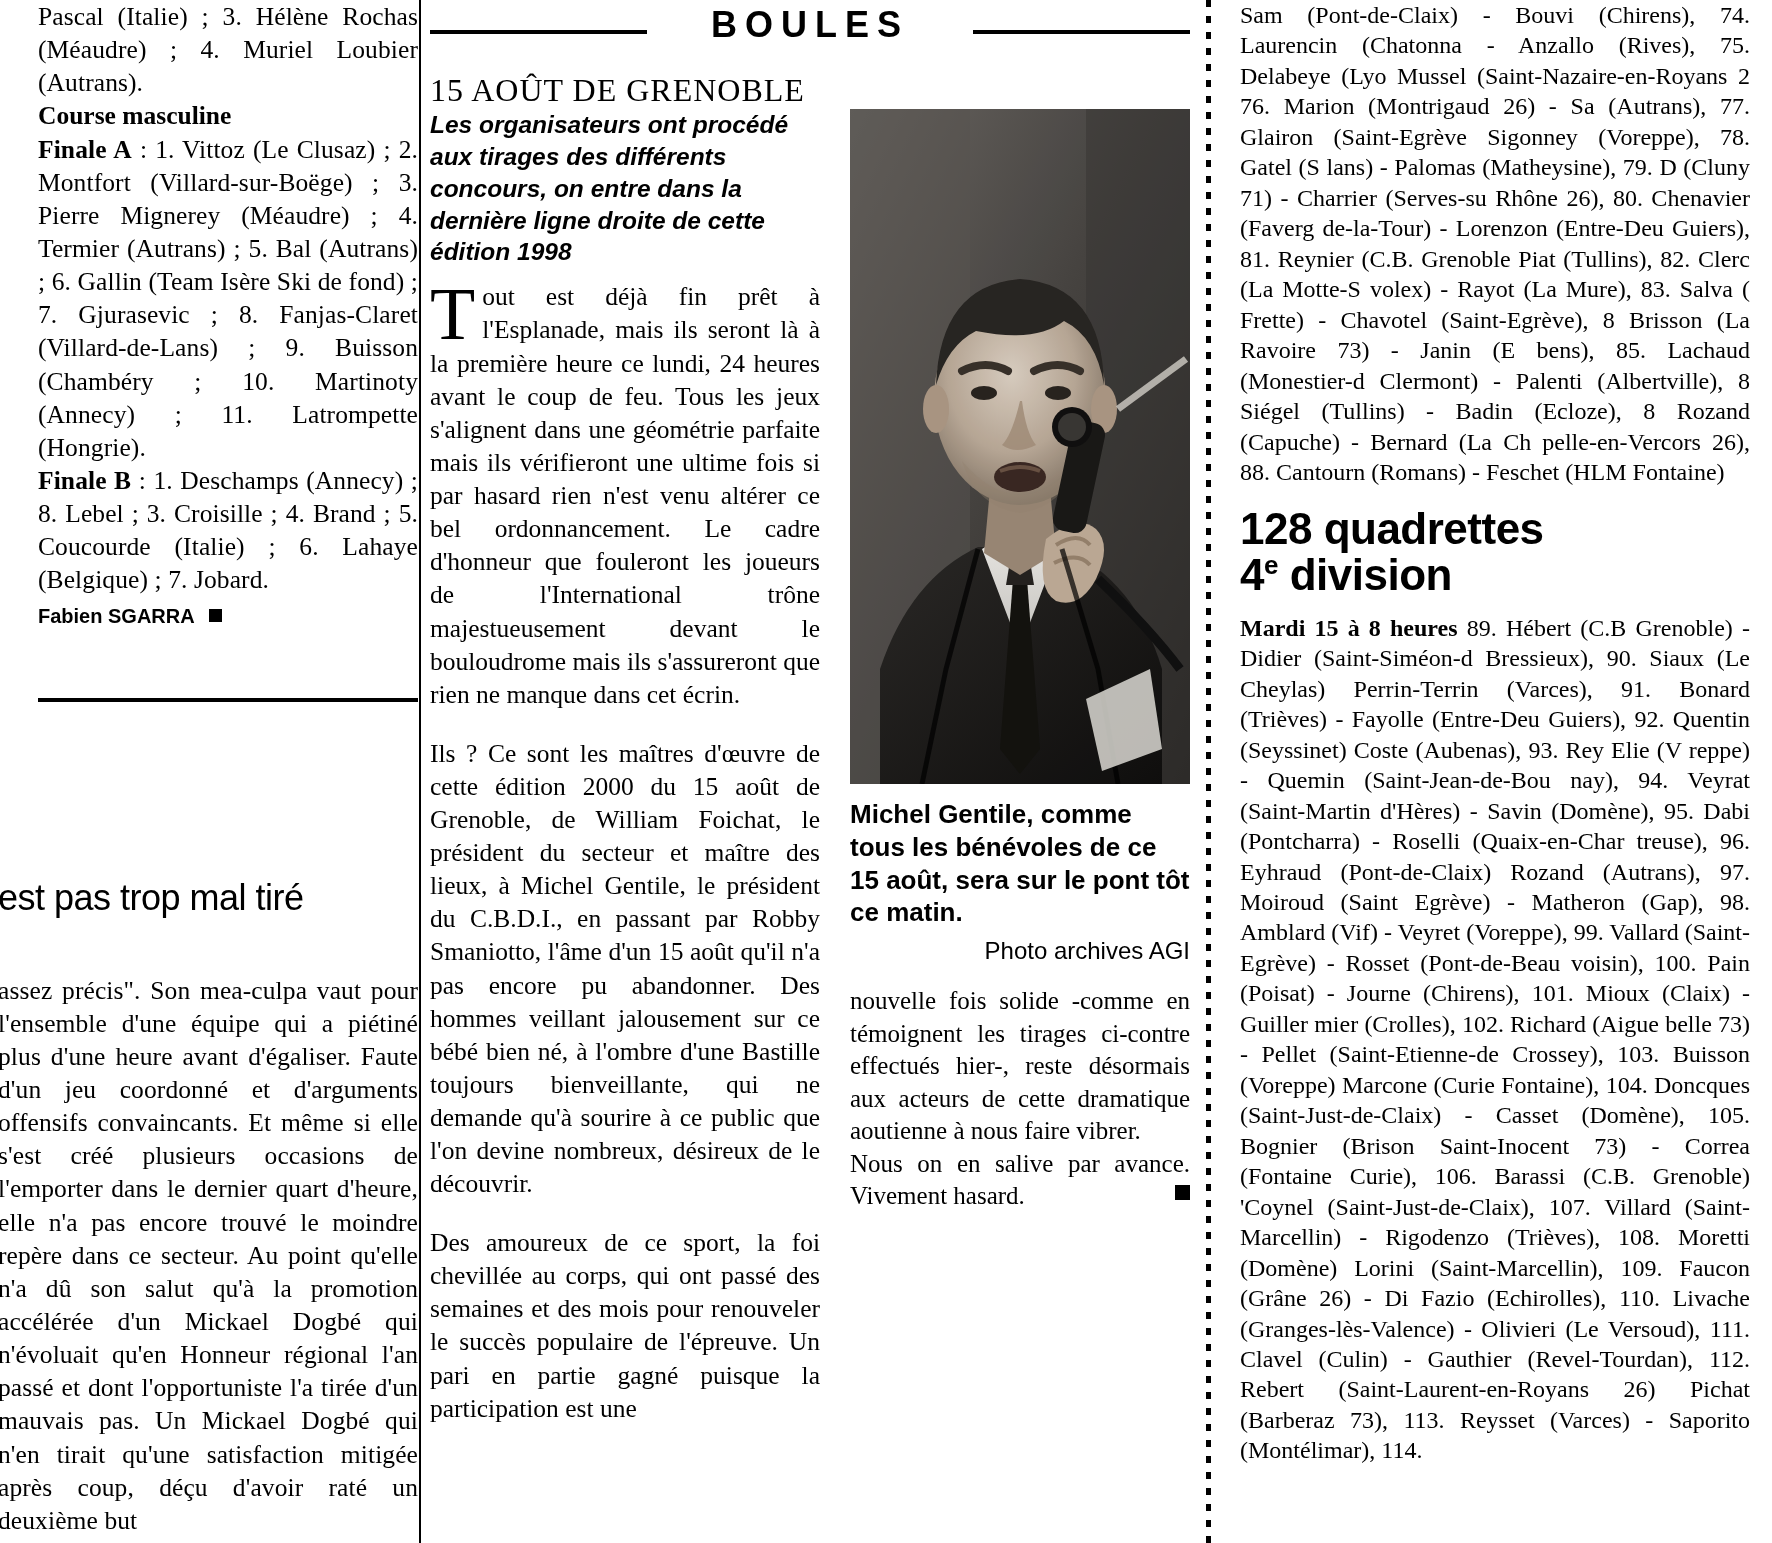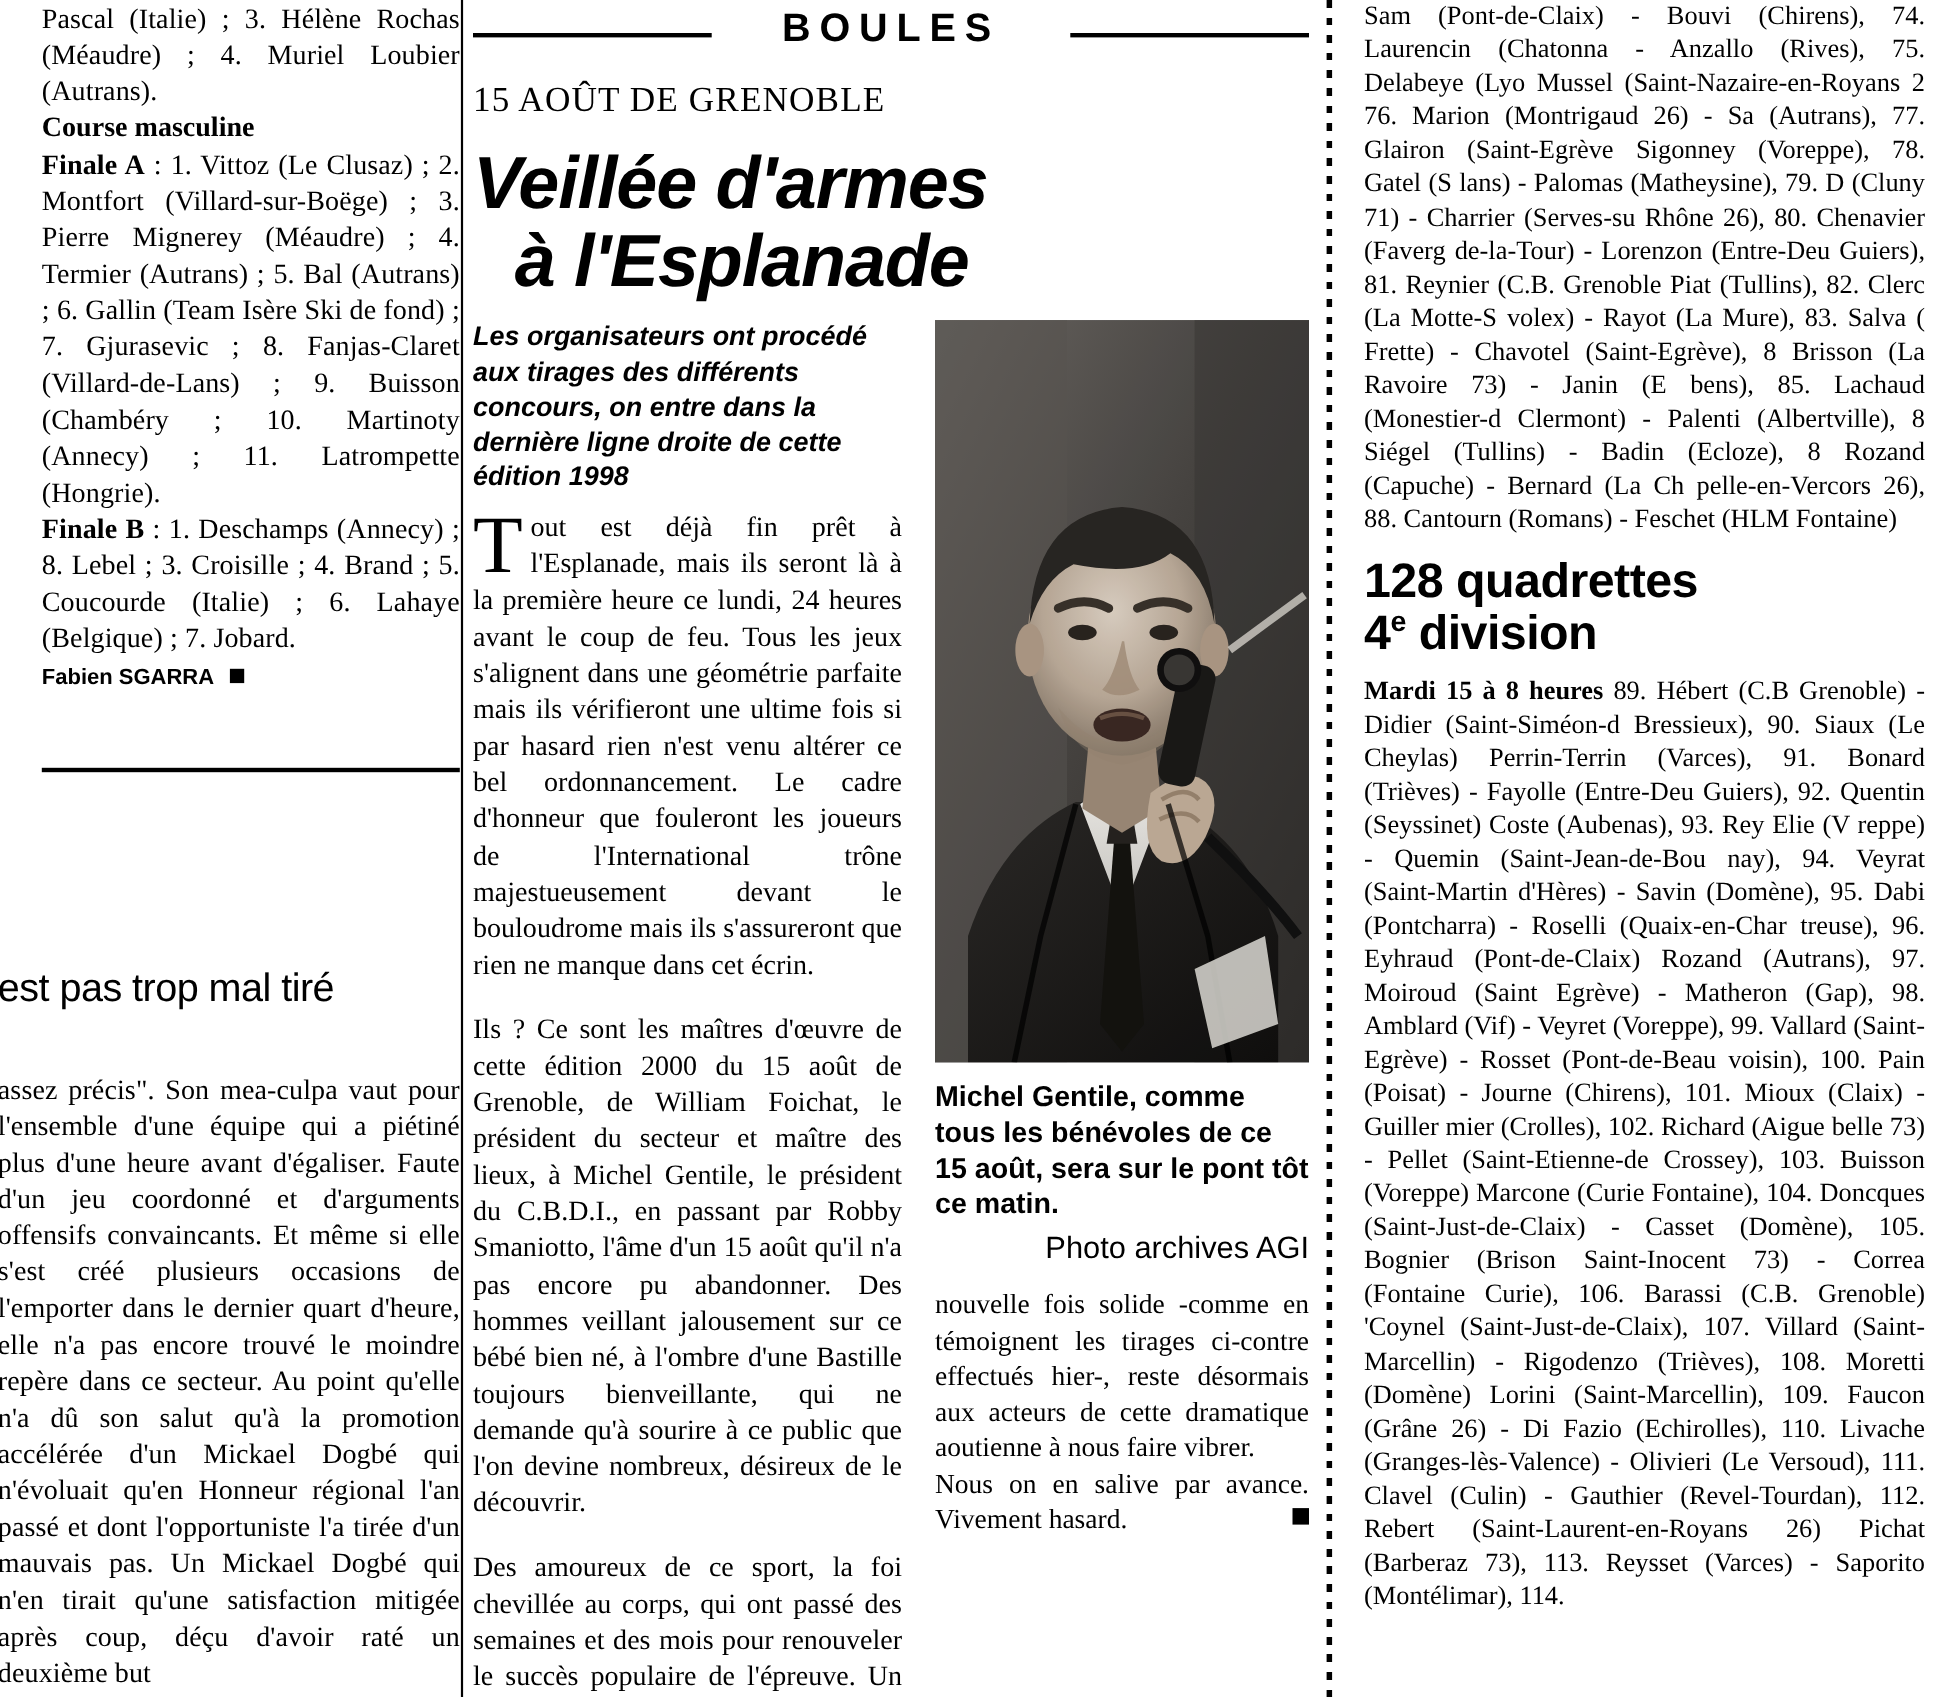--- a/index.html
+++ b/index.html
@@ -187,21 +187,21 @@
   .photo svg { display: block; }
   .caption {
     font-family: "Liberation Sans", sans-serif;
     font-weight: bold;
     font-size: 26px;
     line-height: 1.26;
     margin-top: 14px;
   }
   .credit {
     font-family: "Liberation Sans", sans-serif;
-    font-size: 28px;
+    font-size: 24px;
     text-align: right;
     margin-top: 8px;
     font-weight: normal;
   }
   .after-photo {
     margin-top: 20px;
     font-size: 25px;
     line-height: 1.30;
     text-align: justify;
   }
@@ -265,24 +265,20 @@
   <div class="col-mid">
 
     <div class="boules-bar">
       <div class="line-l"></div>
       <div class="line-r"></div>
       <div class="boules-title">BOULES</div>
     </div>
 
     <div class="kicker">15 AOÛT DE GRENOBLE</div>
 
-    <div class="headline">
-      <div>Veillée d'armes</div>
-      <div style="padding-left:38px;">à l'Esplanade</div>
-    </div>
 
     <div class="mid-split">
 
       <div class="mid-col-text">
         <div class="standfirst">Les organisateurs ont procédé aux tirages des différents concours, on entre dans la dernière ligne droite de cette édition 1998</div>
         <div class="mc-body">
           <span class="dropcap">T</span><span>out est déjà fin prêt à l'Esplanade, mais ils seront là à la première heure ce lundi, 24 heures avant le coup de feu. Tous les jeux s'alignent dans une géométrie parfaite mais ils vérifieront une ultime fois si par hasard rien n'est venu altérer ce bel ordonnancement. Le cadre d'honneur que fouleront les joueurs de l'International trône majestueusement devant le bouloudrome mais ils s'assureront que rien ne manque dans cet écrin.</span>
         </div>
         <p class="mc-body">Ils ? Ce sont les maîtres d'œuvre de cette édition 2000 du 15 août de Grenoble, de William Foichat, le président du secteur et maître des lieux, à Michel Gentile, le président du C.B.D.I., en passant par Robby Smaniotto, l'âme d'un 15 août qu'il n'a pas encore pu abandonner. Des hommes veillant jalousement sur ce bébé bien né, à l'ombre d'une Bastille toujours bienveillante, qui ne demande qu'à sourire à ce public que l'on devine nombreux, désireux de le découvrir.</p>
         <p class="mc-body">Des amoureux de ce sport, la foi chevillée au corps, qui ont passé des semaines et des mois pour renouveler le succès populaire de l'épreuve. Un pari en partie gagné puisque la participation est une</p>

